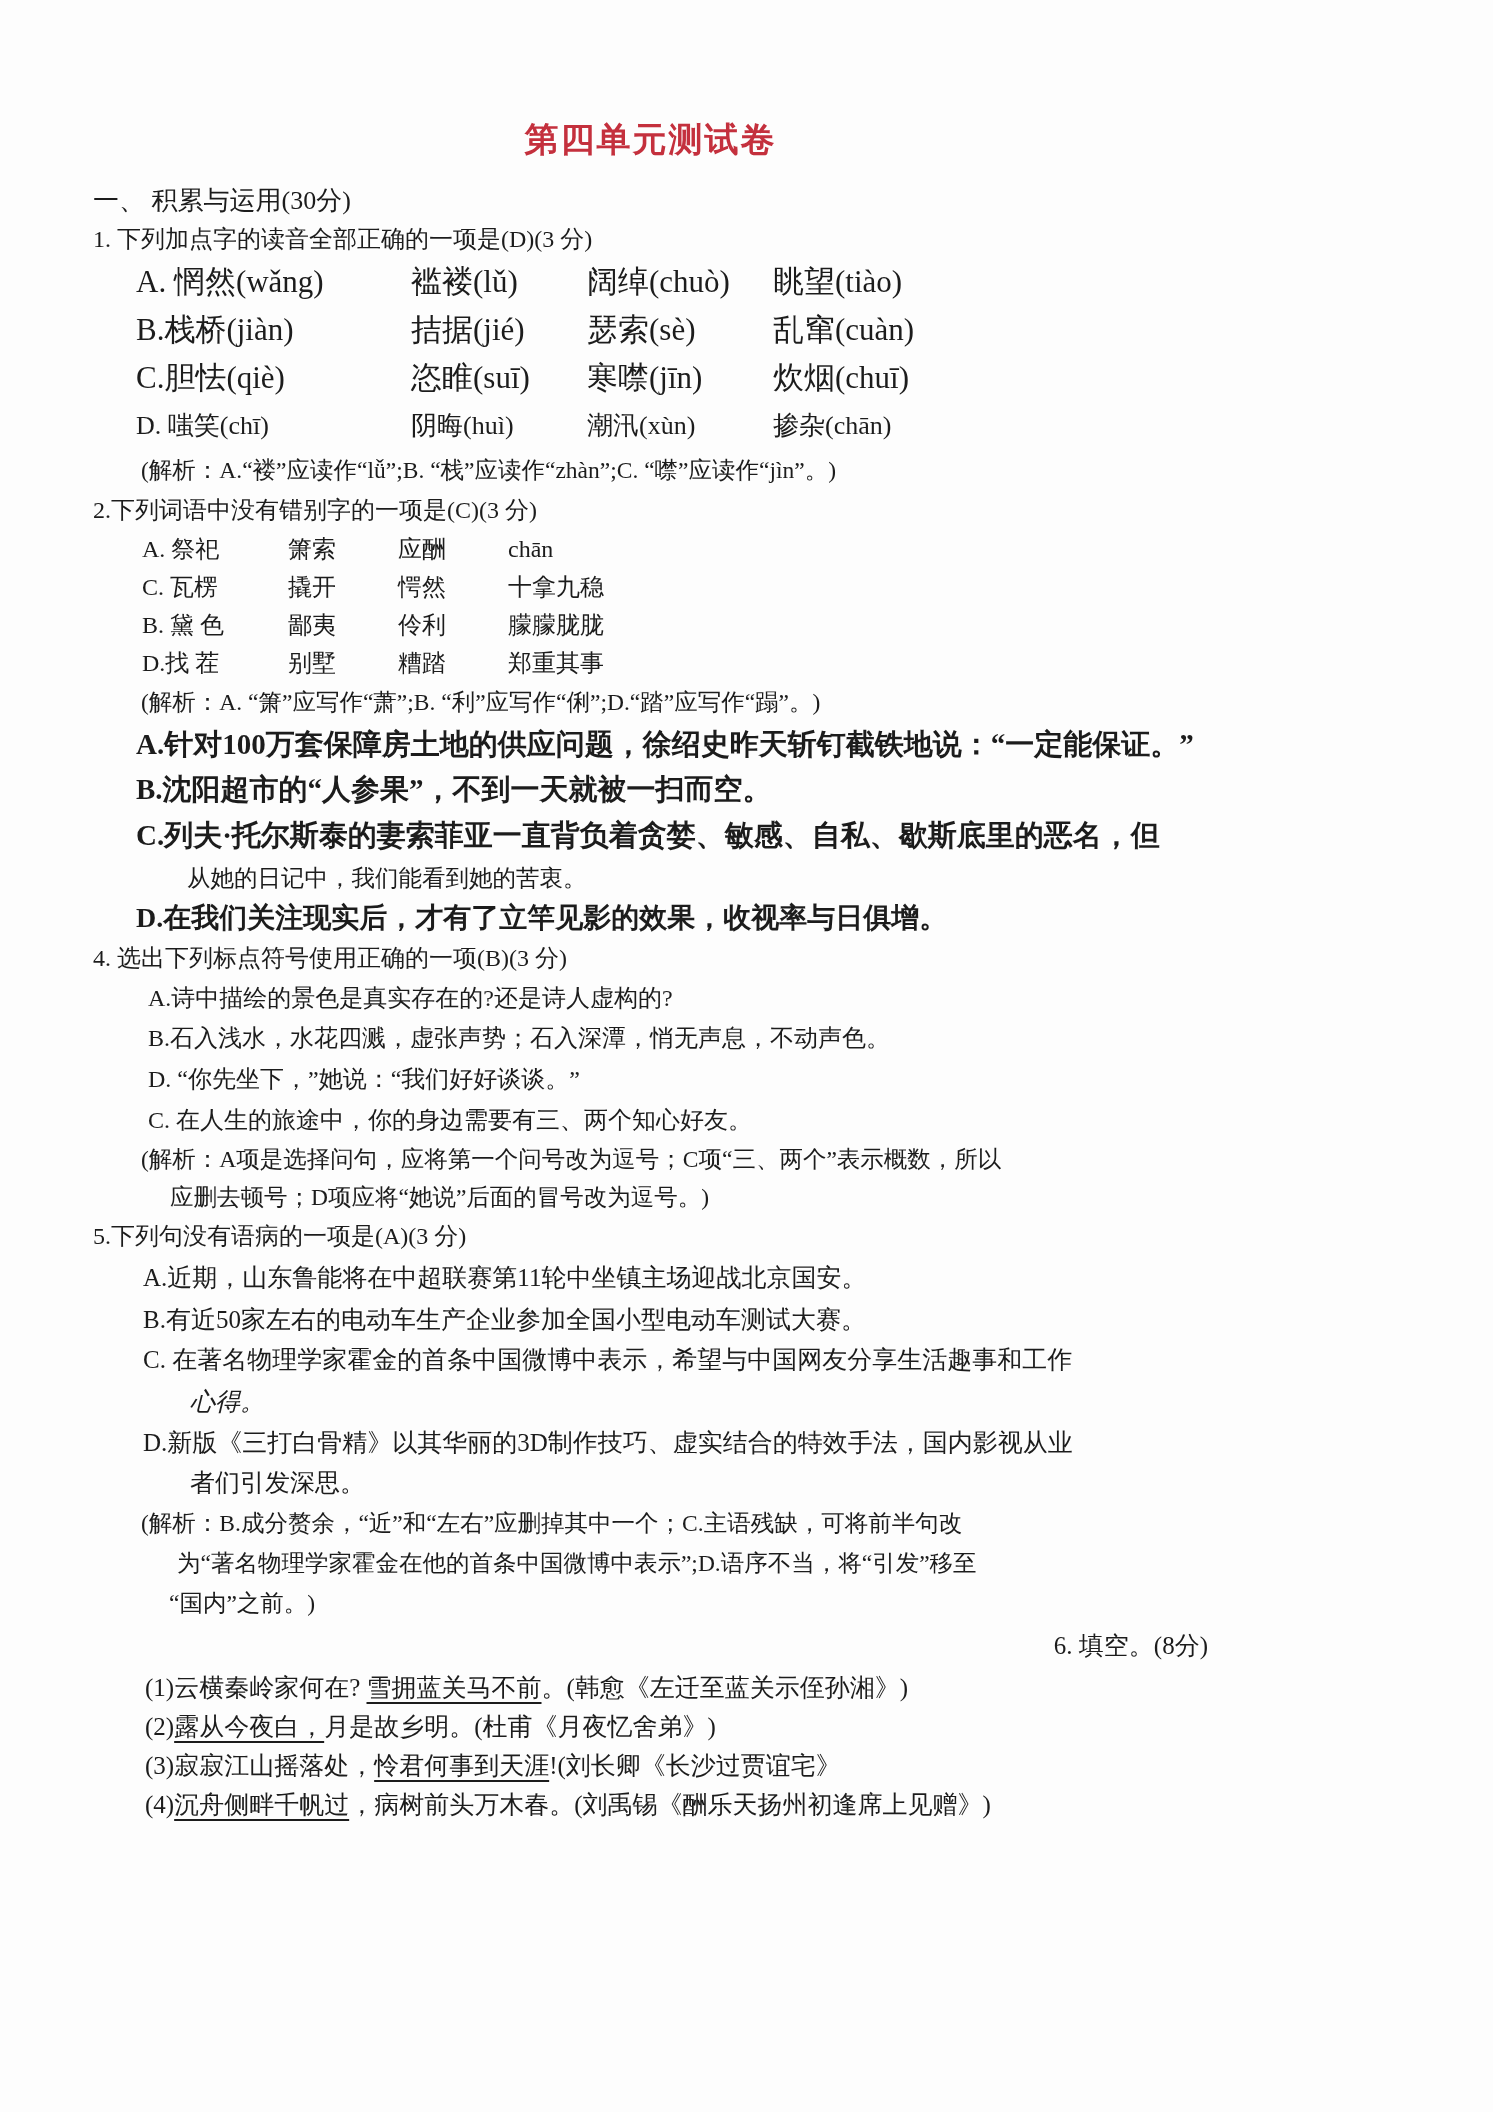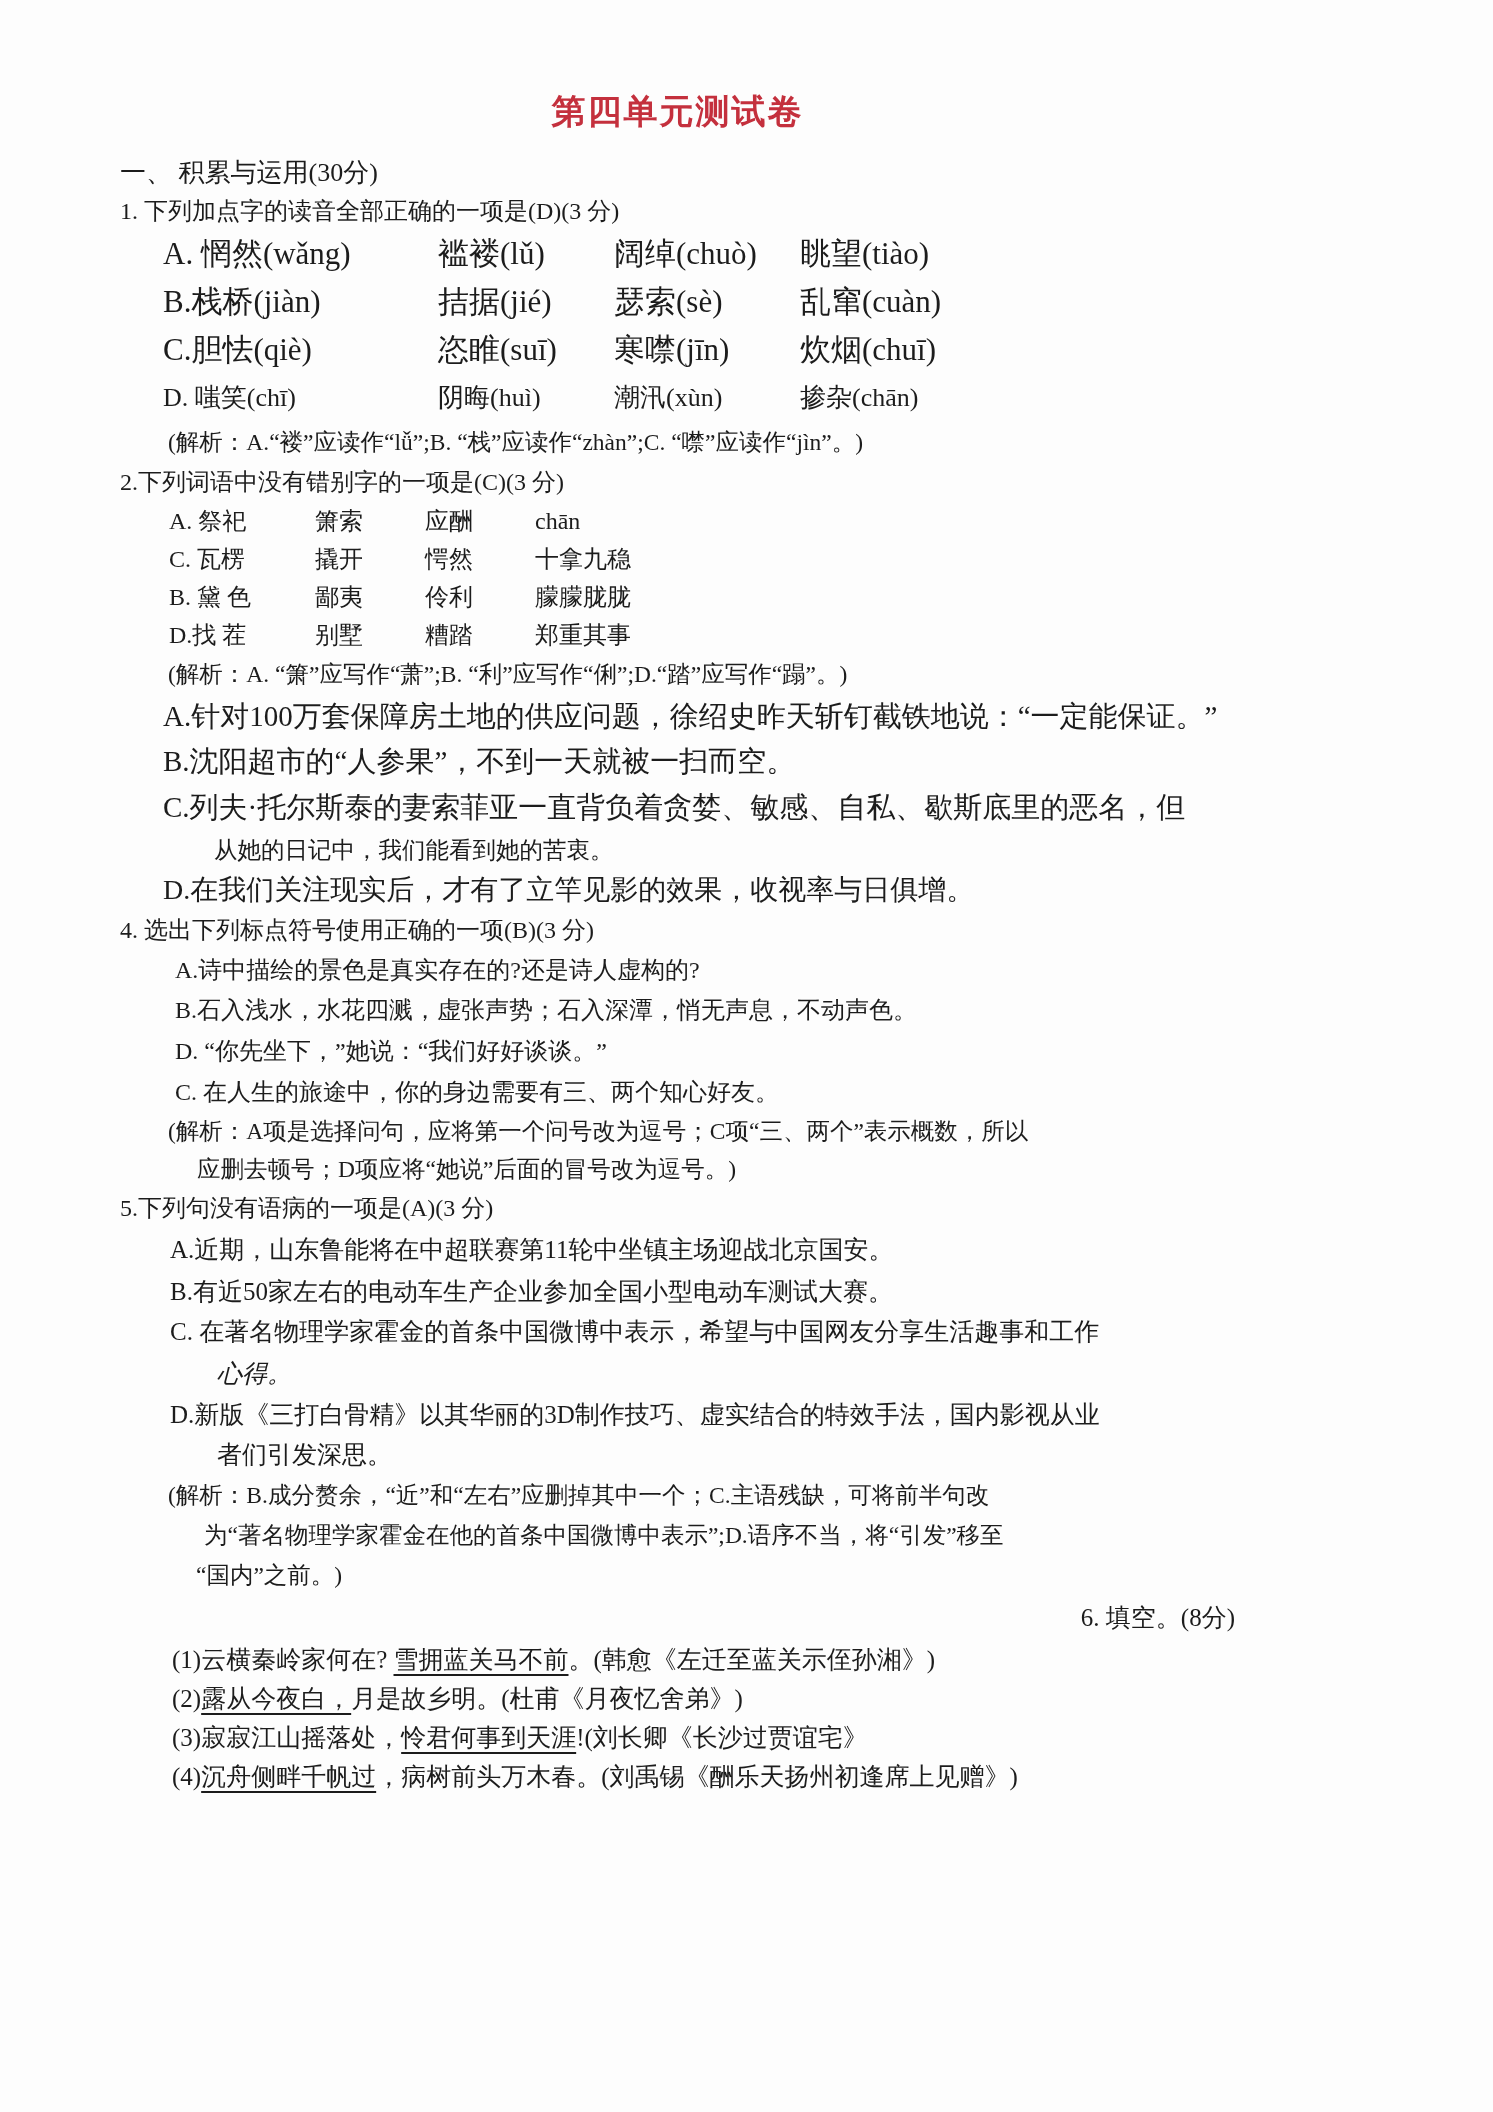--- a/index.html
+++ b/index.html
@@ -4,21 +4,21 @@
 <style>
   html,body{margin:0;padding:0;background:#ffffff;}
   .page{
     position:relative;
     width:1493px;height:2112px;
     background:#fdfdfd;
     overflow:hidden;
     font-family:"Liberation Serif","DejaVu Serif",serif;
     color:#1c1c1c;
   }
-  .content{width:1115px;margin-left:120px;padding-top:92px;}
+  .content{width:1115px;margin-left:93px;padding-top:120px;}
   .line{white-space:nowrap;}
 
   .title{font-size:34px;font-weight:bold;text-align:center;line-height:40px;letter-spacing:2px;}
 
   .sec{font-size:26px;line-height:38px;margin-top:22px;}
 
   .qh{font-size:24px;line-height:38px;}
   .qh40{font-size:24px;line-height:40px;}
   .qh42{font-size:24px;line-height:42px;}
   .qh45{font-size:25px;line-height:45px;text-align:right;}
@@ -33,21 +33,21 @@
   .ana.ind2{margin-left:77px;line-height:38px;}
   .ana.first38{line-height:38px;}
   .ana.ind3{margin-left:84px;}
   .ana.ind4{margin-left:76px;}
 
   .q2row{display:flex;font-size:24px;line-height:38px;margin-left:49px;}
   .q2row .c1{width:146px;}
   .q2row .c2{width:110px;}
   .q2row .c3{width:110px;}
 
-  .q3o{font-size:29px;margin-left:43px;line-height:45px;}
+  .q3o{font-size:29px;margin-left:43px;line-height:45px;font-weight:bold;}
   .q3o.lh46{line-height:46px;}
   .q3o.dline{font-size:28px;line-height:40px;}
   .q3cont{font-size:23.5px;line-height:40px;margin-left:94px;}
 
   .q4o{font-size:24px;line-height:40px;margin-left:55px;}
   .q4o.lh42{line-height:42px;}
 
   .q5o{font-size:25px;line-height:40px;margin-left:50px;}
   .q5o.lh44{line-height:44px;}
   .q5cont{font-size:25px;line-height:40px;margin-left:97px;}

